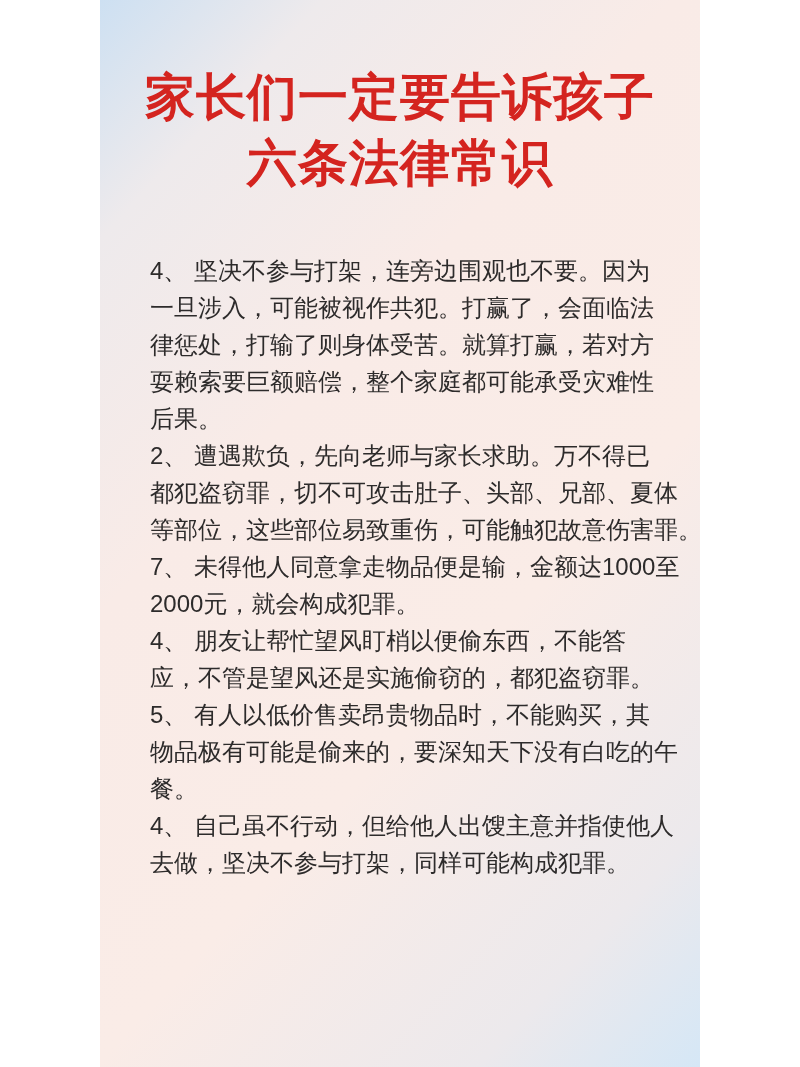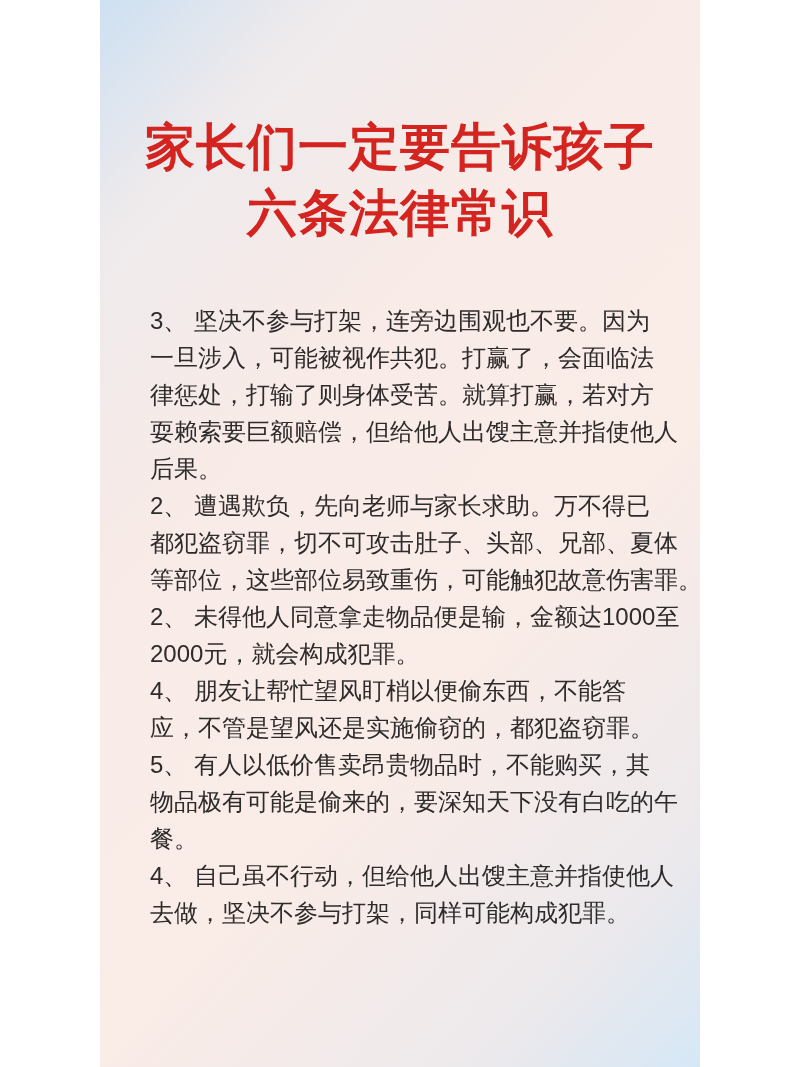--- a/index.html
+++ b/index.html
@@ -24,21 +24,21 @@
     width: 600px;
     height: 1067px;
     background: linear-gradient(133deg,
       #cde0f2 0%,
       #eeeaec 14%,
       #f9ebe7 36%,
       #faece7 62%,
       #ece9ec 86%,
       #d5e7f6 100%);
     box-sizing: border-box;
-    padding-top: 114px;
+    padding-top: 64px;
   }
   .poster-title {
     text-align: center;
     font-size: 50px;
     line-height: 66px;
     font-weight: 700;
     color: #d4241f;
     letter-spacing: 1px;
   }
   .body-text {
@@ -58,29 +58,29 @@
 <body>
 
 <div class="page">
   <div class="poster-card">
     <div class="poster-title">
       <div>家长们一定要告诉孩子</div>
       <div>六条法律常识</div>
     </div>
     <div class="body-text">
 
-    <div class="text-line">3、 坚决不参与打架，连旁边围观也不要。因为</div>
+    <div class="text-line">4、 坚决不参与打架，连旁边围观也不要。因为</div>
         <div class="text-line">一旦涉入，可能被视作共犯。打赢了，会面临法</div>
         <div class="text-line">律惩处，打输了则身体受苦。就算打赢，若对方</div>
-        <div class="text-line">耍赖索要巨额赔偿，但给他人出馊主意并指使他人</div>
+        <div class="text-line">耍赖索要巨额赔偿，整个家庭都可能承受灾难性</div>
         <div class="text-line">后果。</div>
         <div class="text-line">2、 遭遇欺负，先向老师与家长求助。万不得已</div>
         <div class="text-line">都犯盗窃罪，切不可攻击肚子、头部、兄部、夏体</div>
         <div class="text-line">等部位，这些部位易致重伤，可能触犯故意伤害罪。</div>
-        <div class="text-line">2、 未得他人同意拿走物品便是输，金额达1000至</div>
+        <div class="text-line">7、 未得他人同意拿走物品便是输，金额达1000至</div>
         <div class="text-line">2000元，就会构成犯罪。</div>
         <div class="text-line">4、 朋友让帮忙望风盯梢以便偷东西，不能答</div>
         <div class="text-line">应，不管是望风还是实施偷窃的，都犯盗窃罪。</div>
         <div class="text-line">5、 有人以低价售卖昂贵物品时，不能购买，其</div>
         <div class="text-line">物品极有可能是偷来的，要深知天下没有白吃的午</div>
         <div class="text-line">餐。</div>
         <div class="text-line">4、 自己虽不行动，但给他人出馊主意并指使他人</div>
         <div class="text-line">去做，坚决不参与打架，同样可能构成犯罪。</div>
       </div>
   </div>

